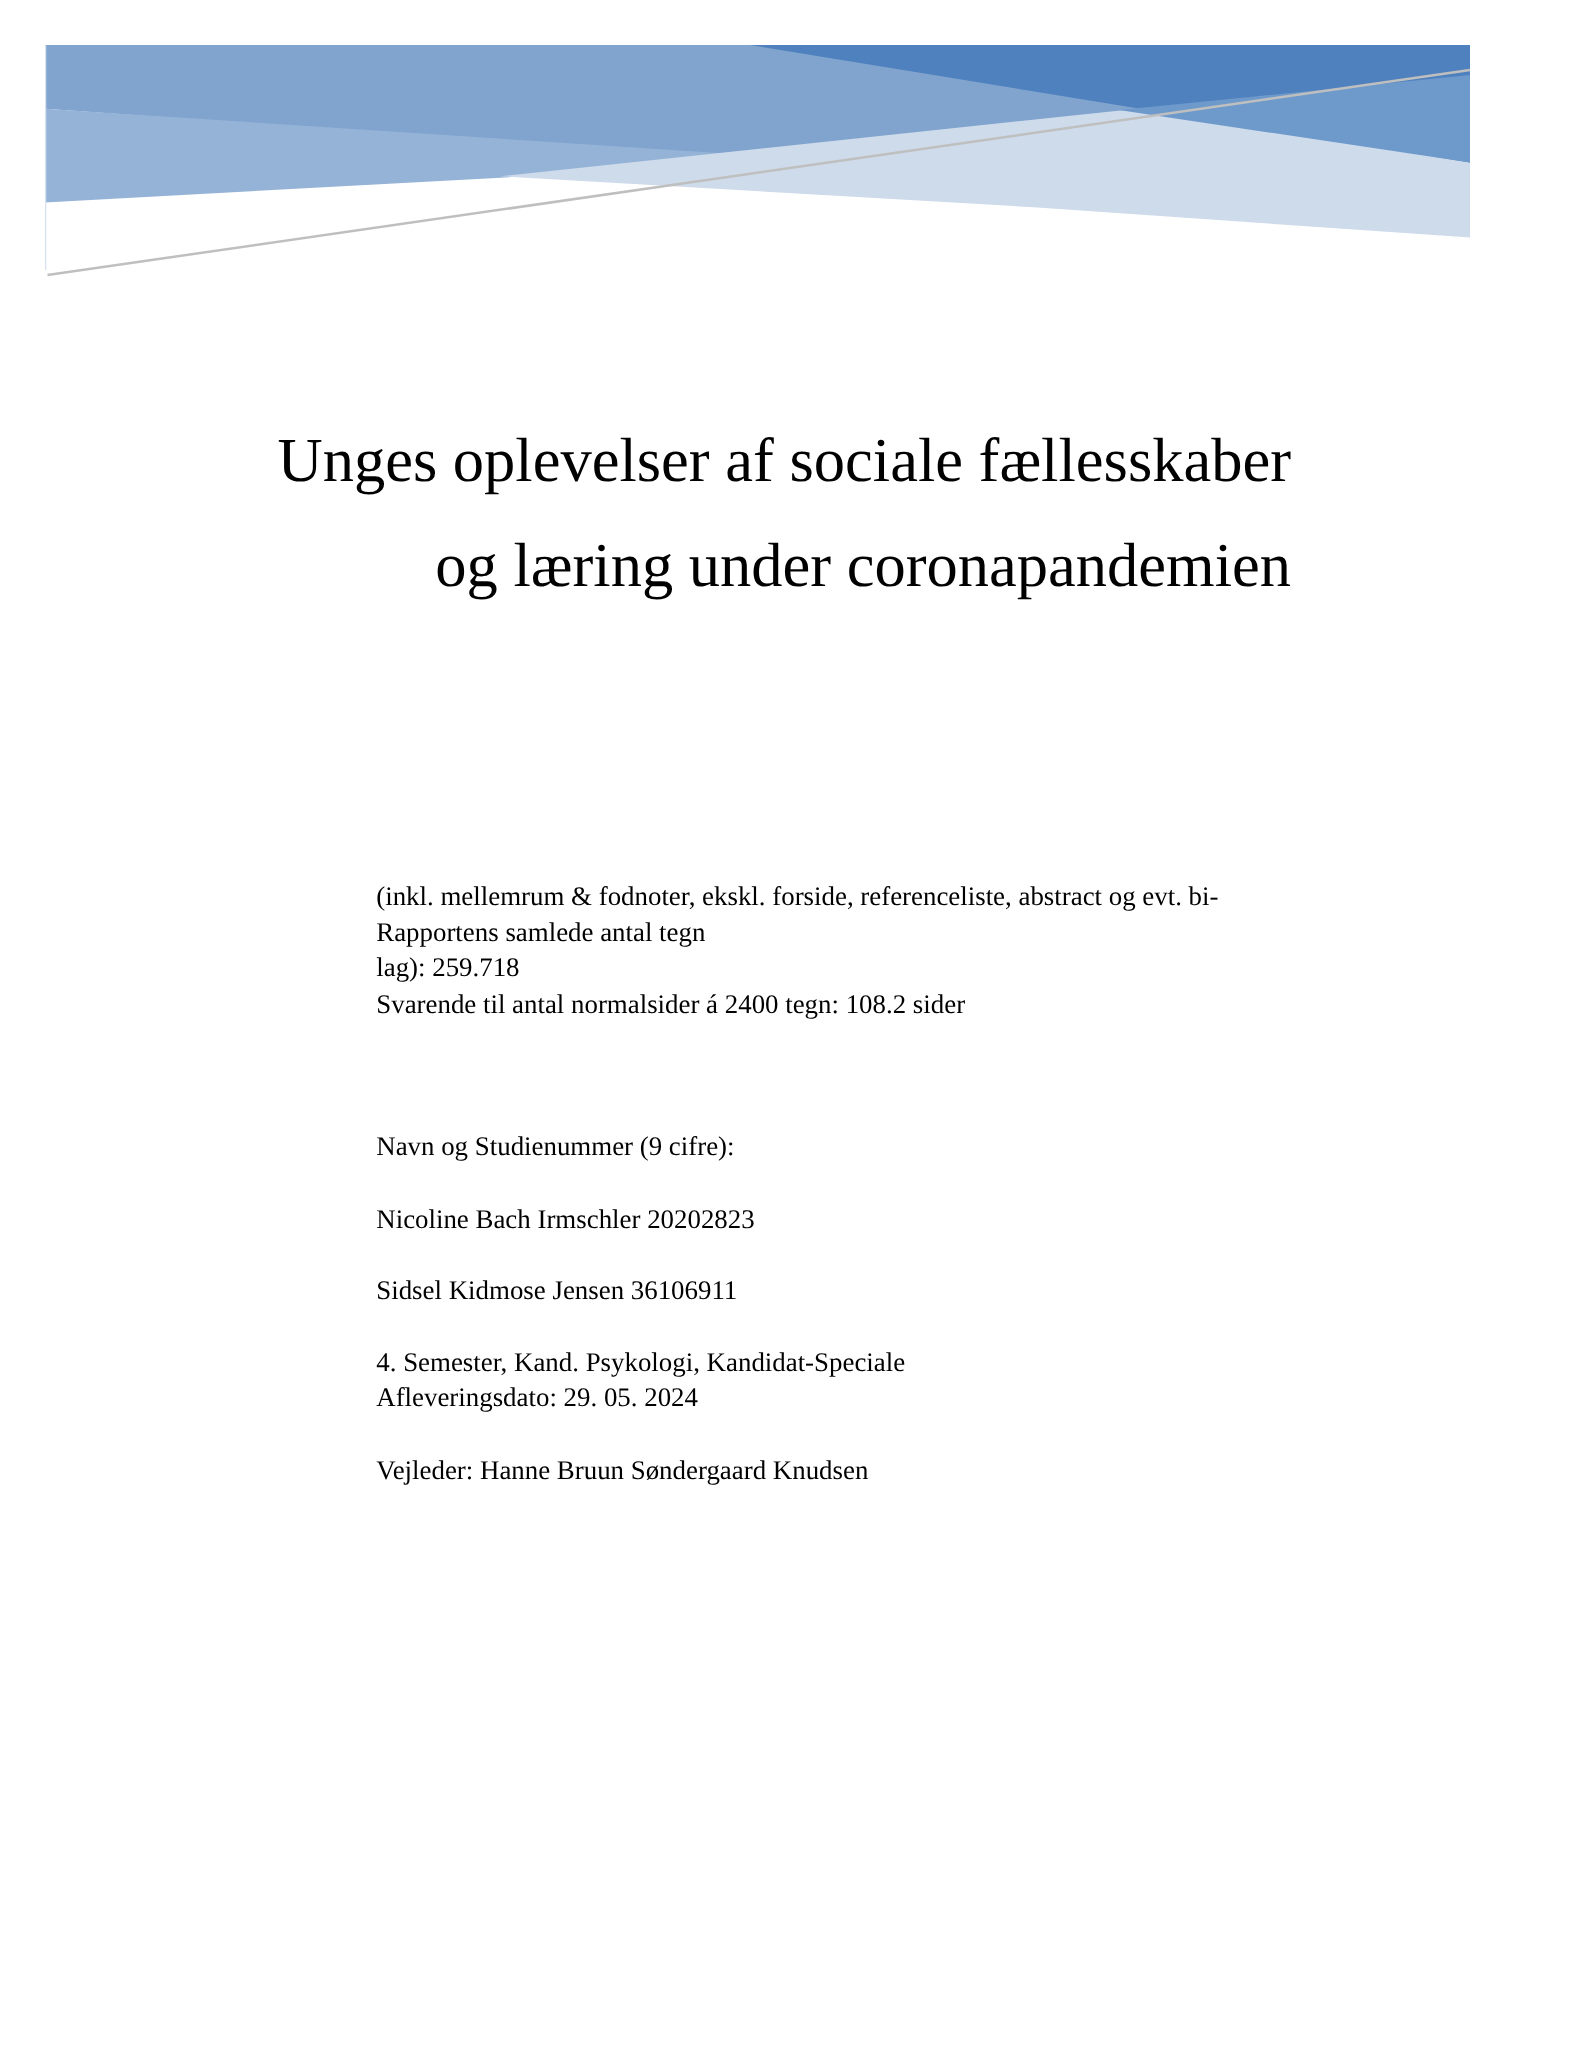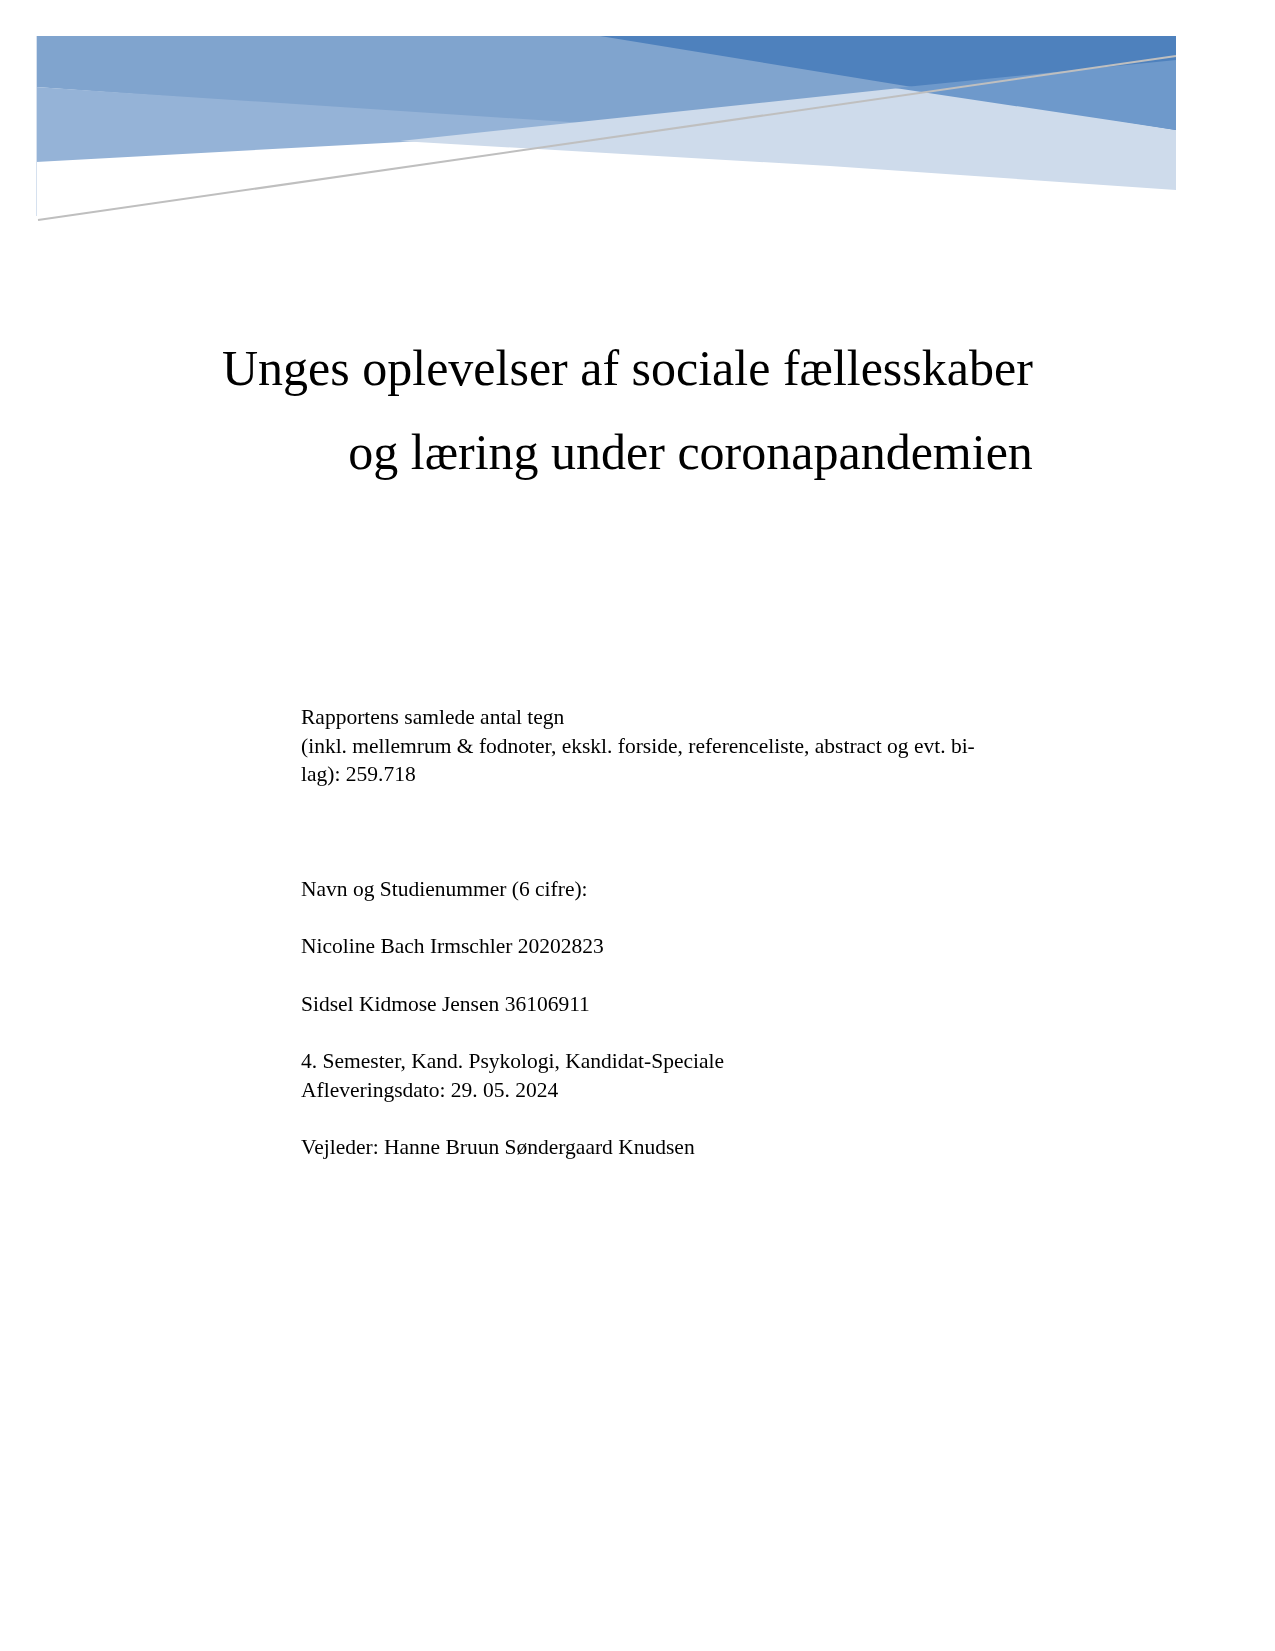--- a/index.html
+++ b/index.html
@@ -31,28 +31,29 @@
   <line x1="38" y1="220" x2="1176" y2="56" stroke="#bfbfbf" stroke-width="2"></line>
   <line x1="36.5" y1="36" x2="36.5" y2="216" stroke="#d6e1ef" stroke-width="1"></line>
 </svg>
 
 <h1 class="title">
   <span>Unges oplevelser af sociale fællesskaber</span>
   <span>og læring under coronapandemien</span>
 </h1>
 
 <div class="info">
+  <span class="line">(inkl. mellemrum &amp; fodnoter, ekskl. forside, referenceliste, abstract og evt. bi-</span>
   <span class="line">Rapportens samlede antal tegn</span>
-  <span class="line">(inkl. mellemrum &amp; fodnoter, ekskl. forside, referenceliste, abstract og evt. bi-</span>
   <span class="line">lag): 259.718</span>
+  <span class="line">Svarende til antal normalsider á 2400 tegn: 108.2 sider</span>
 
   <div class="gap-l"></div>
   <div class="gap-m"></div>
 
-  <span class="line">Navn og Studienummer (6 cifre):</span>
+  <span class="line">Navn og Studienummer (9 cifre):</span>
   <div class="gap-m"></div>
   <span class="line">Nicoline Bach Irmschler 20202823</span>
   <div class="gap-m"></div>
   <span class="line">Sidsel Kidmose Jensen 36106911</span>
   <div class="gap-m"></div>
 
   <span class="line bold">4. Semester, Kand. Psykologi, Kandidat-Speciale</span>
   <span class="line">Afleveringsdato: 29. 05. 2024</span>
   <div class="gap-m"></div>
   <span class="line">Vejleder: Hanne Bruun Søndergaard Knudsen</span>

